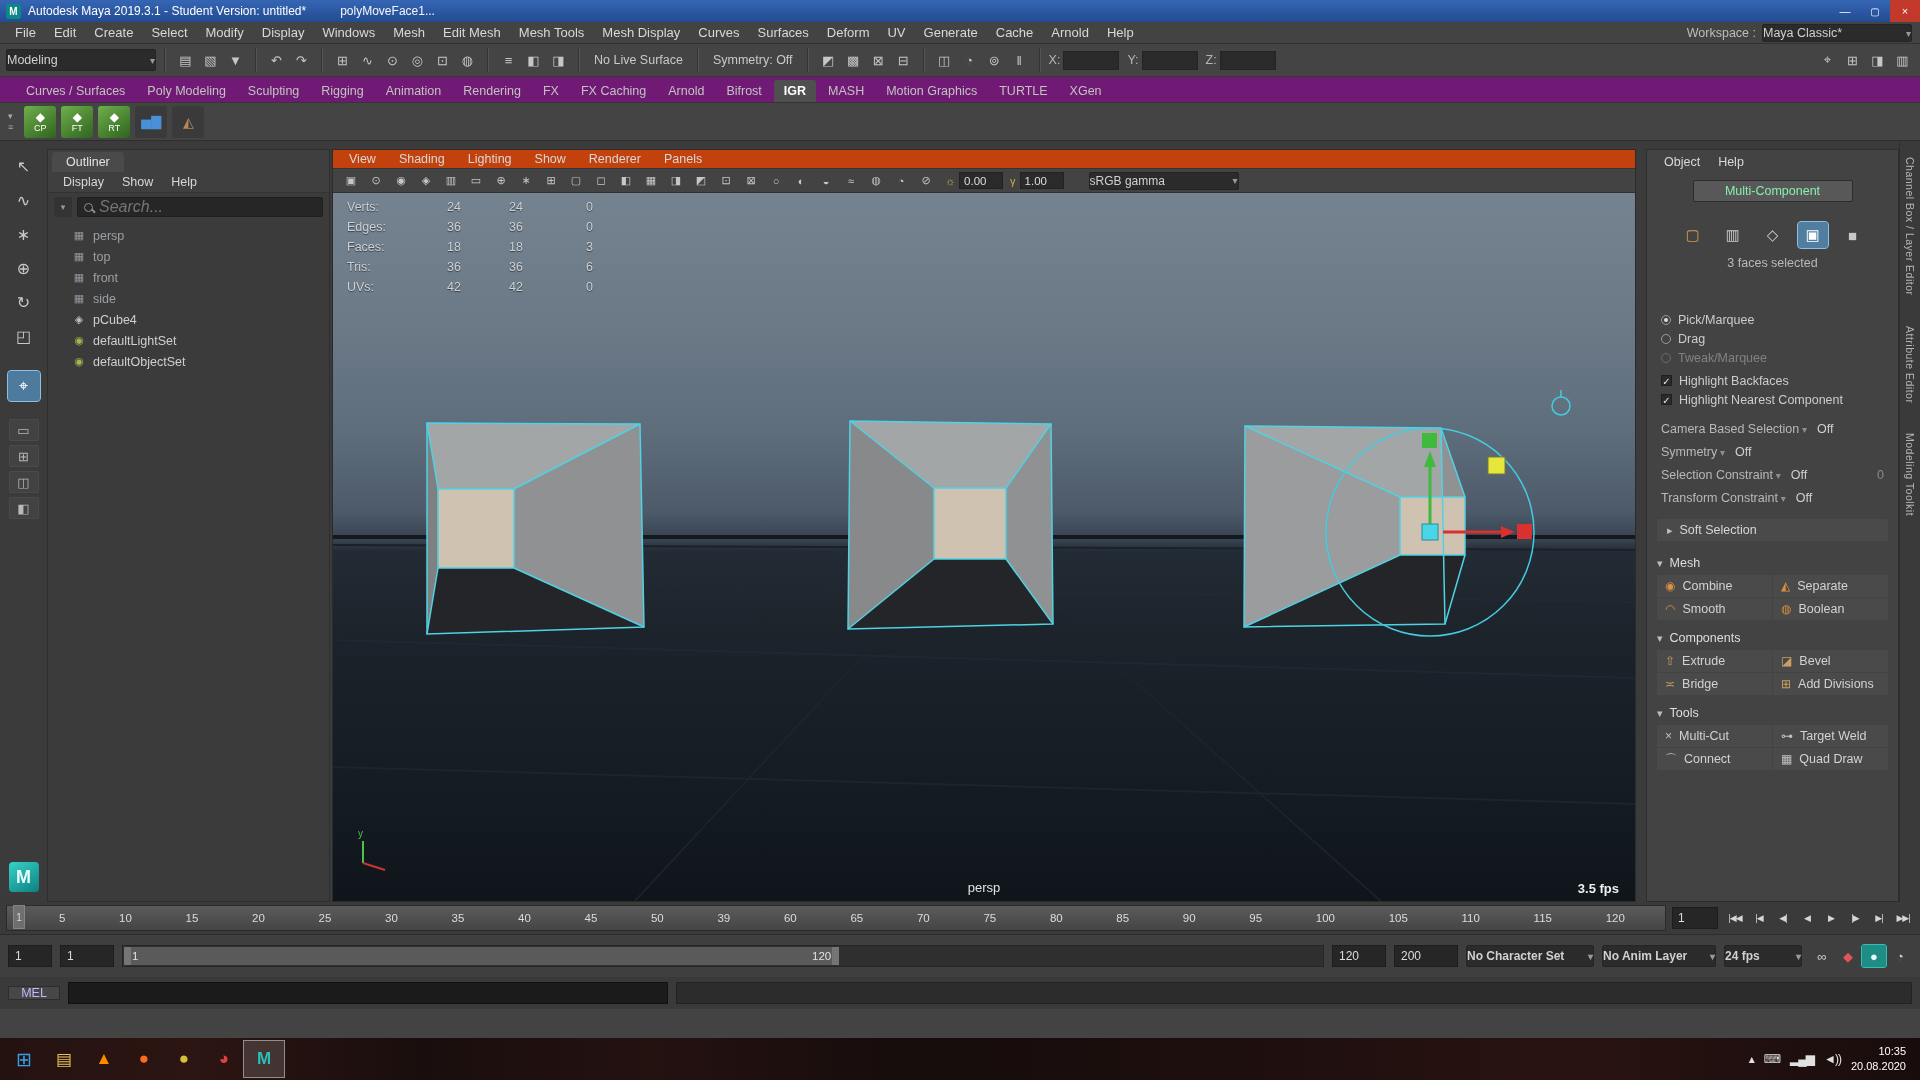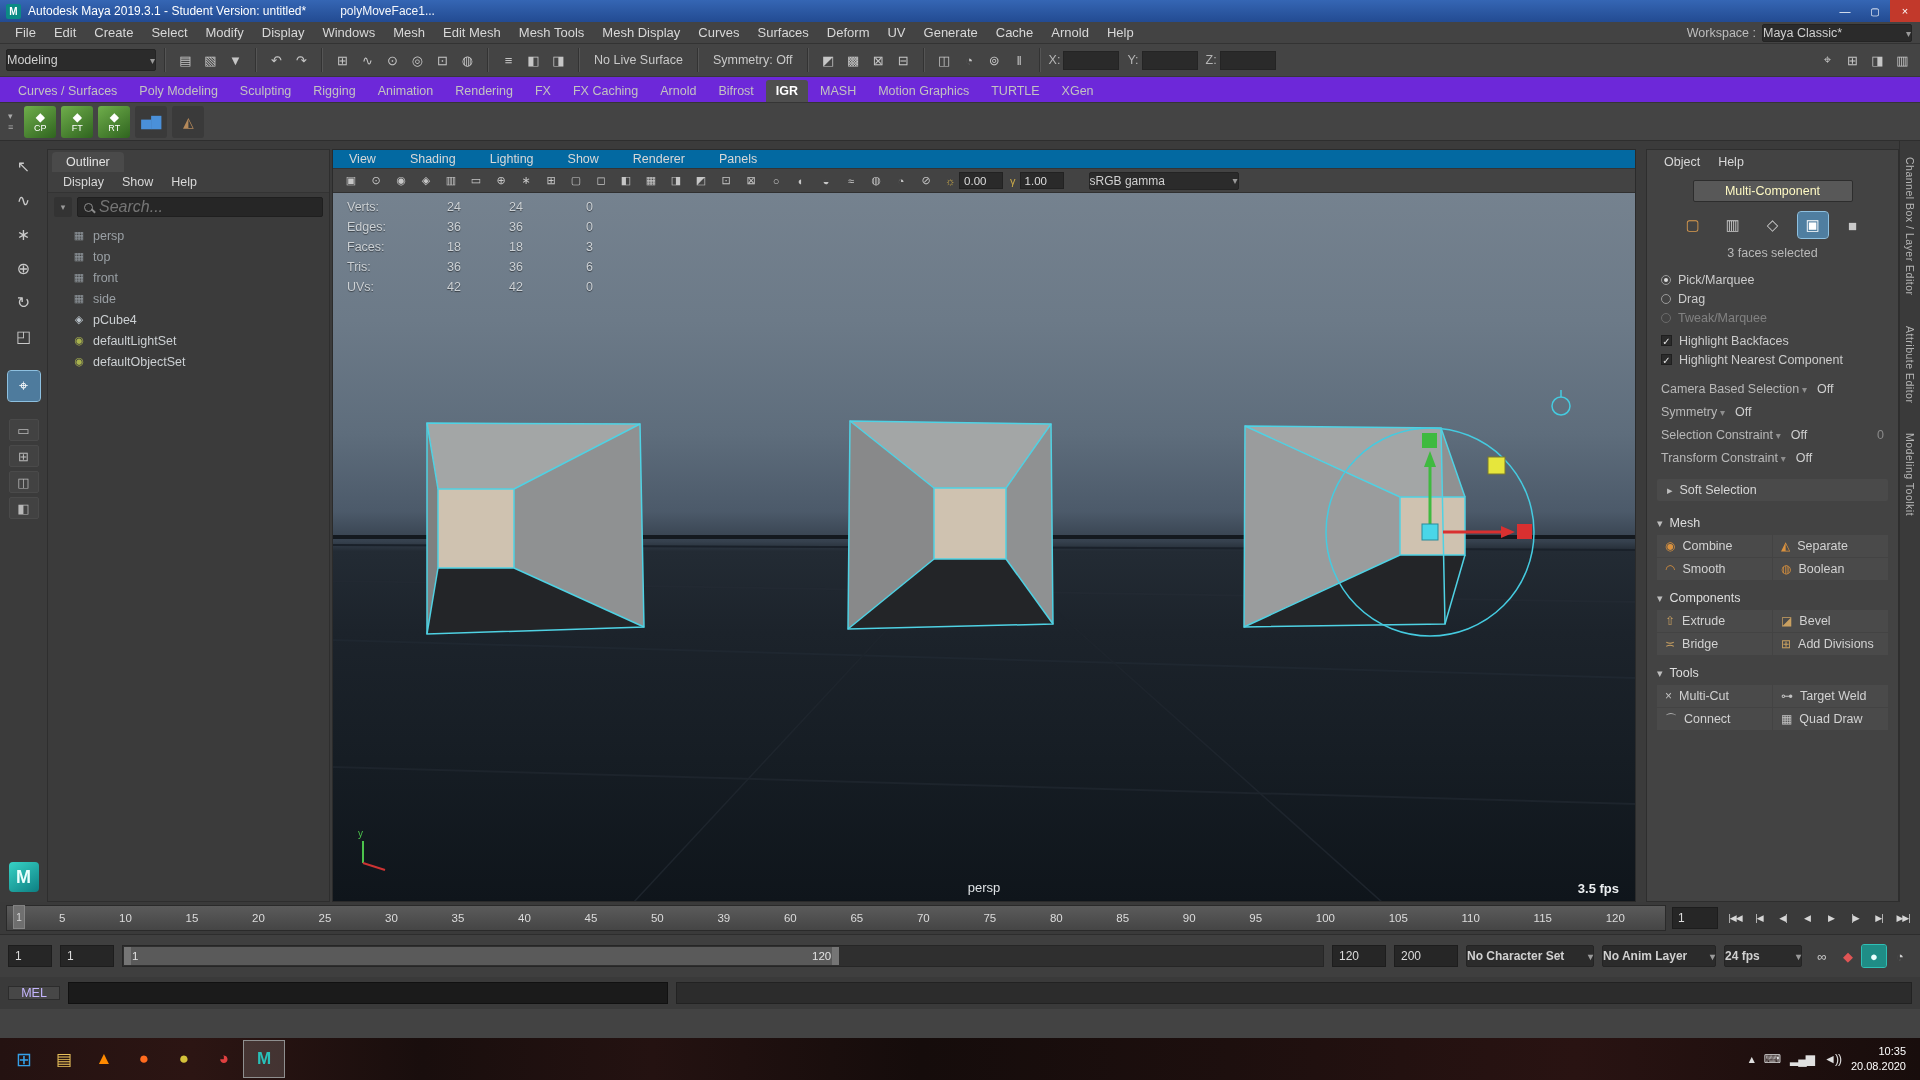--- a/index.html
+++ b/index.html
@@ -39,22 +39,22 @@
     color:#c6c6c6; font-size:13px; border-radius:2px; }
   .ig { display:flex; gap:2px; align-items:center; }
   .mode-select { width:112px; height:22px; }
   .tb-text { color:#c9c9c9; padding:0 6px; white-space:nowrap; }
   .coord { display:flex; align-items:center; gap:3px; }
   .coord input { width:56px; height:19px; background:#2a2a2a; border:1px solid #242424; color:#ddd; padding:0 4px; font-size:12px;}
   .coord .lbl { color:#b5b5b5; }
   #tb-right { margin-left:auto; display:flex; gap:2px; }
 
   
-  #shelf-tabs { top:77px; height:26px; background:#6d28d9; border-bottom:1px solid #353535;
-    display:flex; align-items:flex-end; padding:0 8px; gap:2px; }
+  #shelf-tabs { top:77px; height:26px; background:#701a75; border-bottom:1px solid #353535;
+    display:flex; align-items:flex-end; padding:0 16px; gap:2px; }
   .shelf-tab { padding:4px 10px; font-size:12.5px; color:#c2c2c2; }
   .shelf-tab.active { color:#fff; background:#4f4f4f; border-radius:3px 3px 0 0; font-weight:bold; }
   #shelf { top:103px; height:38px; background:#444; border-bottom:1px solid #2e2e2e;
     display:flex; align-items:center; padding:0 8px; gap:5px; }
   .shelf-gutter { display:flex; flex-direction:column; gap:2px; margin-right:6px; }
   .shelf-gutter span { font-size:9px; color:#aaa; line-height:9px; }
   .shelf-item { width:32px; height:32px; border-radius:3px; display:flex; flex-direction:column;
     align-items:center; justify-content:center; font-size:10px; color:#fff; }
   .shelf-item[data-variant="green"] { background:linear-gradient(145deg,#6fae4b,#2f641f); }
   .shelf-item[data-variant="green"] .si-glyph { font-size:12px; line-height:12px; }
@@ -95,21 +95,21 @@
   #outliner-list { padding-top:4px; }
   .ol-row { display:flex; align-items:center; height:21px; padding-left:24px; gap:7px; }
   .ol-glyph { font-size:11px; color:#8f969c; width:14px; text-align:center; }
   .ol-label { font-size:12.5px; color:#ccd0d3; }
   .ol-row[data-type="camera"] .ol-label { color:#9aa0a5; }
   .ol-row[data-type="mesh"] .ol-glyph { color:#b9c2c9; }
   .ol-row[data-type="set"] .ol-glyph { color:#a8b24e; }
 
   
   #viewport { position:absolute; left:332px; top:8px; bottom:0; width:1304px; background:#3b3b3b; border:1px solid #2b2b2b; }
-  #vp-menus { display:flex; align-items:center; height:19px; background:#0369a1; padding:0 6px; gap:14px; border-bottom:1px solid #343434;}
+  #vp-menus { display:flex; align-items:center; height:19px; background:#c2410c; padding:0 6px; gap:3px; border-bottom:1px solid #343434;}
   #vp-menus .menu-item { padding:0 10px; font-size:12.5px; }
   #vp-toolbar { display:flex; align-items:center; height:24px; background:#434343; padding:0 6px; gap:1px; border-bottom:1px solid #303030; }
   .vp-icon { width:24px; height:20px; display:flex; align-items:center; justify-content:center; color:#c6c6c6; font-size:11px; }
   .vp-field { display:flex; align-items:center; gap:4px; margin-left:6px; }
   .vp-field .fi { color:#c9a94a; font-size:11px; }
   .vp-field input { width:44px; height:17px; background:#2a2a2a; border:1px solid #222; color:#ddd; font-size:11.5px; padding:0 4px; }
   .vp-select { margin-left:24px; min-width:150px; height:18px; font-size:12px; }
   #vp-canvas { position:absolute; left:0; right:0; top:43px; bottom:0;
     background:linear-gradient(180deg,#75828f 0%,#6c7a88 18%,#5e6d7c 34%,#4c5a6a 45%,#36414e 49.2%,#232b34 50.6%,#1c232b 62%,#161d24 80%,#0f151b 100%); overflow:hidden; }
   #vp-canvas svg { position:absolute; inset:0; }
@@ -117,29 +117,29 @@
     line-height:20px; font-size:12.5px; color:#ccd1d5; text-shadow:0 1px 1px rgba(0,0,0,.5); }
   #hud span { display:block; }
   #hud .num { text-align:right; }
   #persp-label { position:absolute; bottom:6px; left:0; right:0; text-align:center; color:#dfe3e6; font-size:13px; }
   #fps-label { position:absolute; bottom:5px; right:16px; color:#eceff1; font-size:13px; font-weight:bold; }
 
   
   #toolkit { position:absolute; left:1646px; top:8px; bottom:0; width:253px; background:#434343; border:1px solid #2e2e2e;
     display:flex; flex-direction:column; }
   #toolkit .panel-menus { background:#434343; border-bottom:none; padding:4px 10px 2px; }
-  #tk-mode-btn { margin:8px auto 6px; width:160px; height:22px; background:#585858; border:1px solid #2d2d2d;
-    border-radius:2px; color:#fef9c3; display:flex; align-items:center; justify-content:center; }
+  #tk-mode-btn { margin:8px auto 16px; width:160px; height:22px; background:#585858; border:1px solid #2d2d2d;
+    border-radius:2px; color:#86efac; display:flex; align-items:center; justify-content:center; }
   #tk-mode-icons { display:flex; justify-content:center; gap:10px; margin:4px 0 6px; }
   .tk-mode-icon { width:30px; height:26px; display:flex; align-items:center; justify-content:center;
     font-size:15px; color:#c9c9c9; border-radius:3px; }
   .tk-mode-icon[data-variant="orange"] { color:#d99a4e; }
   .tk-mode-icon[data-variant="active"] { background:#4f7ea0; color:#fff; outline:1px solid #8dc0e0; }
   #tk-sel-status { text-align:center; color:#b9b9b9; margin:2px 0 10px; }
-  .tk-opts { padding:0 14px; }
+  .tk-opts { padding:0 14px;margin-top:30px; }
   .tk-row { display:flex; align-items:center; height:19px; gap:7px; }
   .radio-dot { width:10px; height:10px; border:1px solid #9a9a9a; border-radius:50%; position:relative; }
   .tk-row[data-state="on"] .radio-dot::after { content:""; position:absolute; inset:2px; background:#ddd; border-radius:50%; }
   .tk-row[data-state="disabled"] { opacity:.45; }
   .cb-box { width:11px; height:11px; background:#2b2b2b; border:1px solid #1f1f1f; color:#e4e4e4;
     font-size:10px; line-height:11px; text-align:center; }
   .tk-row[data-checked="true"] .cb-box::after { content:"✓"; }
   .tk-drop { display:flex; align-items:center; height:23px; gap:6px; color:#b8b8b8; }
   .tk-drop .lbl::after { content:" ▾"; color:#8e8e8e; font-size:10px; }
   .tk-drop .val { color:#cfcfcf; margin-left:4px; }

